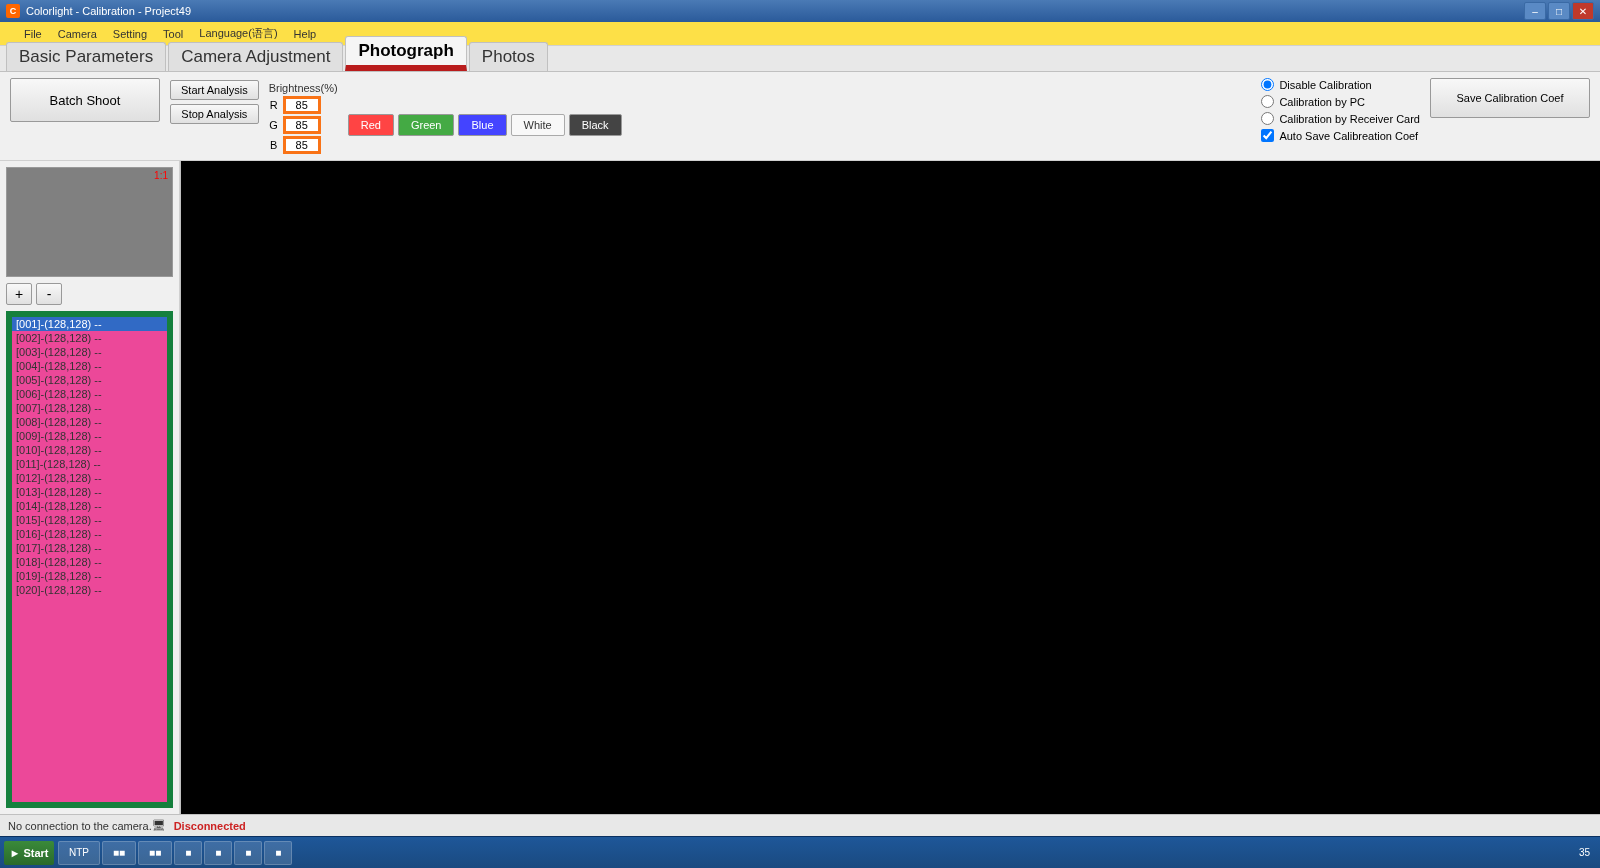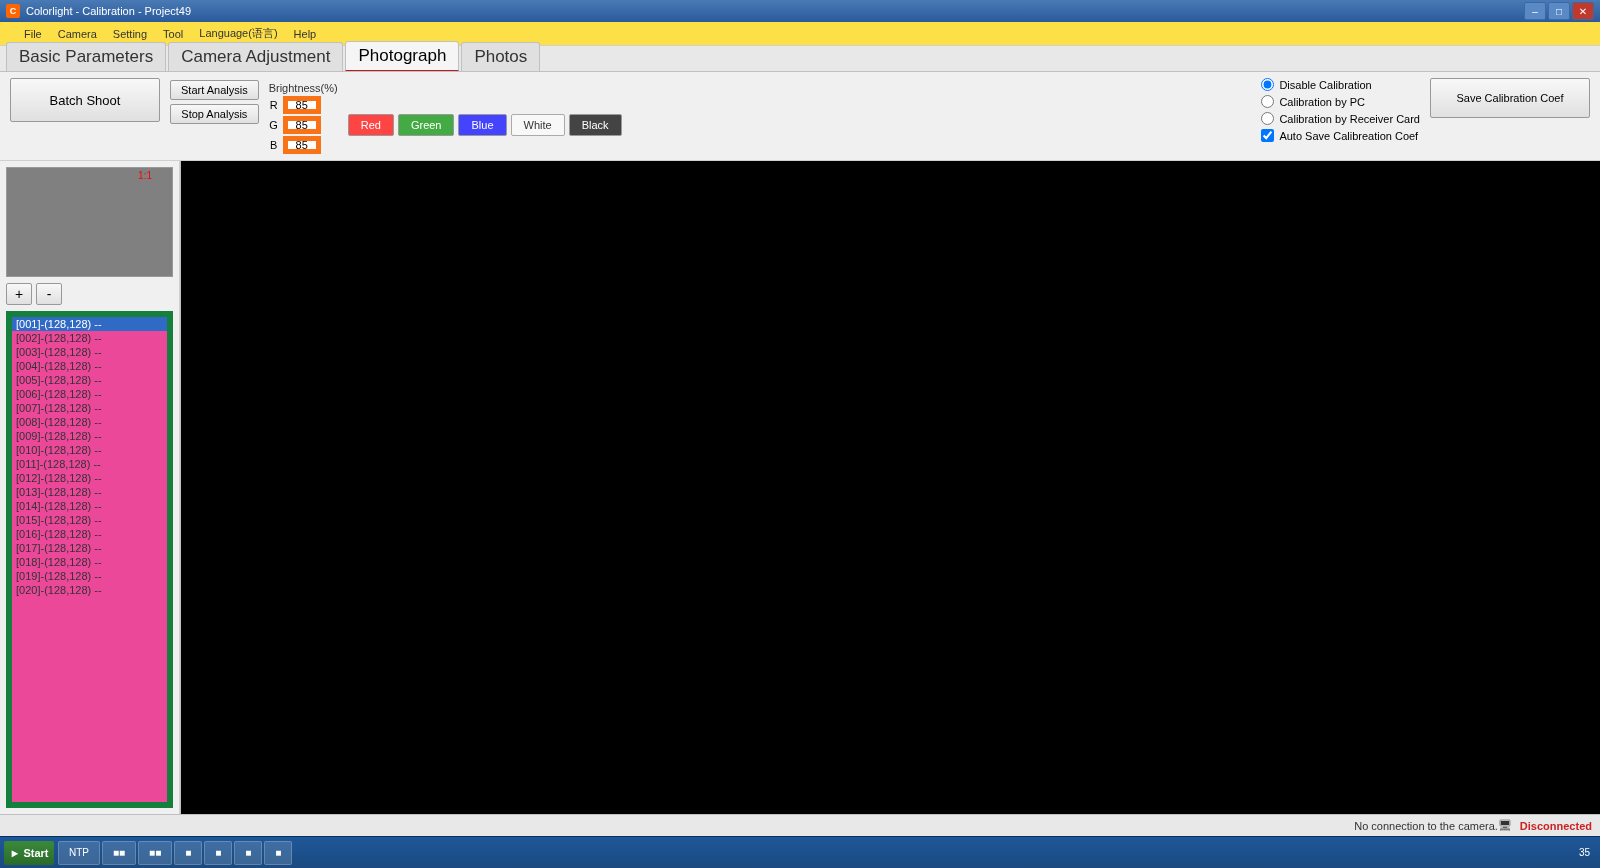--- a/index.html
+++ b/index.html
@@ -97,23 +97,23 @@
       color: #333;
       cursor: pointer;
       border: 1px solid #c0c0c0;
       border-bottom: none;
       background: #e0e0e0;
       margin-right: 2px;
       border-radius: 3px 3px 0 0;
     }
     .tab.active {
       background: #f5f5f5;
-      border-bottom: 1px solid #b91c1c;
+      border-bottom: 6px solid #b91c1c;
       color: #000;
-      font-weight: normal;
+      font-weight: bold;
     }
 
     
     .left-panel {
       width: 180px;
       background: #f0f0f0;
       border-right: 1px solid #d0d0d0;
       display: flex;
       flex-direction: column;
       flex-shrink: 0;
@@ -161,21 +161,21 @@
       gap: 4px;
       font-size: 11px;
     }
     .brightness-row label {
       width: 10px;
       text-align: center;
     }
     .brightness-input {
       width: 38px;
       height: 18px;
-      border: 5px solid #f97316;
+      border: 3px solid #f97316;
       padding: 1px 3px;
       font-size: 11px;
       text-align: center;
     }
     .brightness-label {
       font-size: 11px;
       color: #333;
       white-space: nowrap;
     }
 
@@ -216,21 +216,21 @@
       width: 100%;
       height: 110px;
       background: #808080;
       border: 1px solid #999;
       position: relative;
       flex-shrink: 0;
     }
     .thumbnail-label {
       position: absolute;
       top: 2px;
-      right: 20px;
+      right: 4px;
       font-size: 10px;
       color: red;
     }
 
     
     .zoom-controls {
       display: flex;
       gap: 4px;
     }
     .zoom-btn {
@@ -278,21 +278,21 @@
     .status-bar {
       height: 22px;
       background: #e8e8e8;
       border-top: 1px solid #c0c0c0;
       display: flex;
       align-items: center;
       padding: 0 8px;
       font-size: 11px;
       color: #333;
       flex-shrink: 0;
-      justify-content: flex-end;
+      justify-content: flex-start;
     }
     .status-right {
       display: flex;
       align-items: center;
       gap: 8px;
     }
     .disconnected {
       color: #cc2222;
       font-weight: bold;
     }

